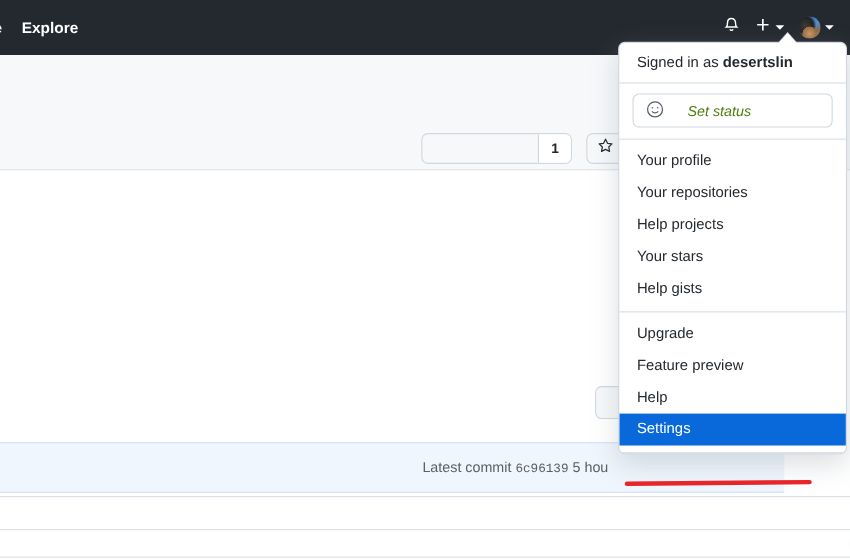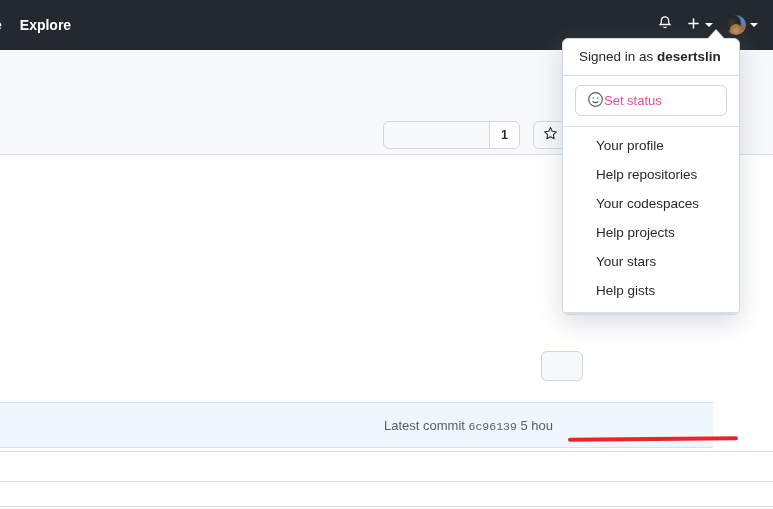--- a/index.html
+++ b/index.html
@@ -206,21 +206,21 @@
     left: 0;
     width: 773px;
     height: 1px;
     background: #d8dee4;
   }
 
   
   .dropdown {
     position: absolute;
     left: 562px; top: 38px;
-    width: 178px;
+    width: 208px;
     background: #ffffff;
     border: 1px solid #d0d7de;
     border-radius: 6px;
     box-shadow: 0 8px 24px rgba(140,149,159,0.32);
     z-index: 50;
     overflow: hidden;
   }
   .dd-caret {
     position: absolute;
     left: 708px; top: 30px;
@@ -248,30 +248,31 @@
   .dd-signed b { font-weight: 700; }
   .dd-sep {
     height: 1px;
     background: #d8dee4;
     width: 100%;
   }
   .dd-status-wrap { padding: 9px 12px 10px 12px; }
   .status-btn {
     display: flex;
     align-items: center;
-    gap: 0;
+    gap: 21px;
     height: 31px;
     padding: 0 11px;
     border: 1px solid #d0d7de;
     border-radius: 6px;
     background: #ffffff;
     font-size: 13px;
-    color: #ec4899;
-  }
-  .dd-group { padding: 5px 0 6px 17px; }
+    color: #4d7c0f;
+    font-style: italic;
+  }
+  .dd-group { padding: 5px 0 6px 0; }
   .dd-item {
     display: block;
     padding: 5px 16px 6px 16px;
     font-size: 13.5px;
     color: #24292f;
     line-height: 18px;
     white-space: nowrap;
   }
   .dd-item.selected {
     background: #0969da;
@@ -427,29 +428,34 @@
           </svg>
         </span>
         <span>Set status</span>
       </div>
     </div>
 
     <div class="dd-sep"></div>
 
     <div class="dd-group">
       <a class="dd-item">Your profile</a>
-      <a class="dd-item">Help repositories</a>
-      <a class="dd-item">Your codespaces</a>
+      <a class="dd-item">Your repositories</a>
       <a class="dd-item">Help projects</a>
       <a class="dd-item">Your stars</a>
       <a class="dd-item">Help gists</a>
     </div>
 
     <div class="dd-sep"></div>
 
+    <div class="dd-group">
+      <a class="dd-item">Upgrade</a>
+      <a class="dd-item">Feature preview</a>
+      <a class="dd-item">Help</a>
+      <a class="dd-item selected">Settings</a>
+    </div>
 
     <div class="dd-sep"></div>
 
   </div>
 
   <div class="red-underline"></div>
 
 </div>
 
 </body></html>

